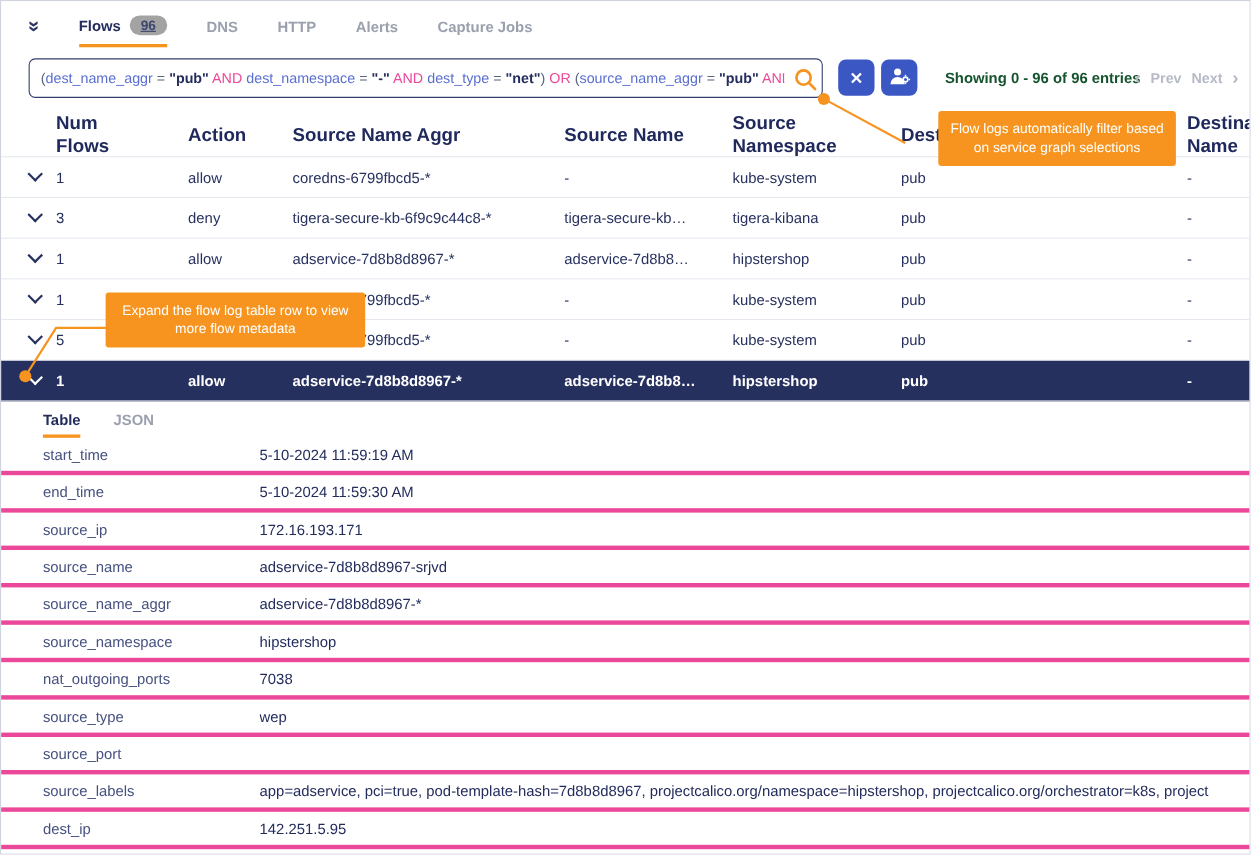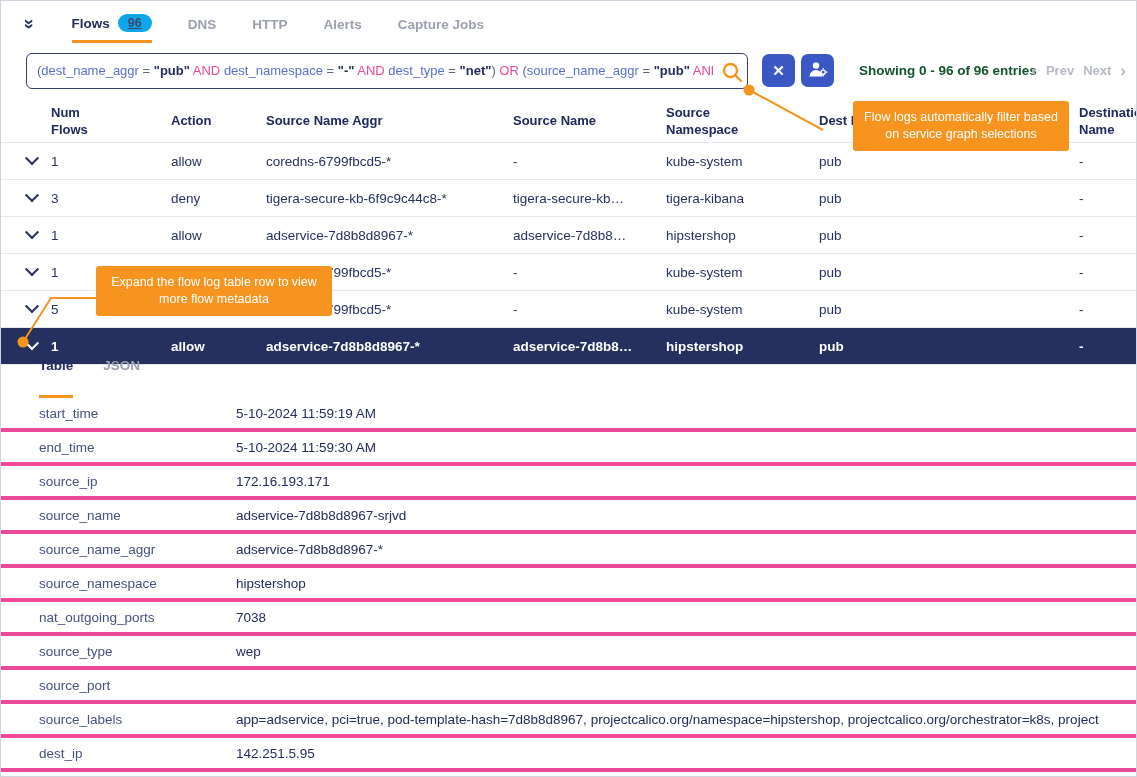--- a/index.html
+++ b/index.html
@@ -5,48 +5,48 @@
   html,body{margin:0;padding:0;background:#fff;}
   body{font-family:"Liberation Sans","DejaVu Sans",sans-serif;}
   .page{position:relative;width:1137px;height:777px;background:#fff;overflow:hidden;
         border:1px solid #cfd4de;box-sizing:border-box;color:#27315f;}
 
   
   .tabs-bar{position:absolute;top:0;left:0;right:0;height:42px;display:flex;align-items:flex-end;gap:36px;padding-left:24px;box-sizing:border-box;}
   .collapse{display:inline-block;transform:rotate(90deg);font-size:19px;font-weight:700;color:#2b3563;margin-bottom:8px;cursor:pointer;}
   .tab{padding-bottom:8px;border-bottom:3px solid transparent;font-size:13.5px;font-weight:700;color:#9aa0ad;display:flex;align-items:center;gap:8px;cursor:pointer;}
   .tab.active{border-bottom-color:#F6941F;color:#232c5c;}
-  .badge{background:#0ea5e9;border-radius:12px;padding:2px 10px;font-size:12.5px;font-weight:600;color:#3c466e;text-decoration:underline;}
+  .badge{background:#a3a3a3;border-radius:12px;padding:2px 10px;font-size:12.5px;font-weight:600;color:#3c466e;text-decoration:underline;}
 
   
   .filter-bar{position:absolute;top:50px;left:0;right:0;height:42px;}
   .search-box{position:absolute;left:25px;top:2px;width:722px;height:36px;border:1.5px solid #343f6e;border-radius:6px;box-sizing:border-box;background:#fff;overflow:hidden;}
   .query{position:absolute;left:10px;top:0;right:34px;height:33px;line-height:33px;font-size:13px;white-space:nowrap;overflow:hidden;}
   .q-paren{color:#5b657f;} .q-field{color:#5a6fd0;} .q-op{color:#5b657f;} .q-val{color:#232c5c;font-weight:700;} .q-kw{color:#ec4899;}
   .mag{position:absolute;right:4px;top:5px;width:28px;height:26px;background:#fff;display:flex;align-items:center;justify-content:flex-end;cursor:pointer;}
   .btn-blue{position:absolute;top:3px;width:33px;height:33px;border:none;border-radius:7px;background:#3a57c4;color:#fff;font-size:15px;font-weight:700;display:flex;align-items:center;justify-content:center;cursor:pointer;}
   .btn-x{left:761px;}
   .btn-gear{left:800px;}
   .showing{position:absolute;left:858px;top:12px;font-size:13.5px;font-weight:600;color:#14532d;}
   .pager{position:absolute;right:10px;top:12px;font-size:13px;font-weight:600;color:#b6bac6;display:flex;gap:9px;align-items:center;}
   .pgchev{font-size:17px;line-height:13px;}
 
   
   .grid-cols{display:grid;grid-template-columns:24px 120px 95px 247px 153px 153px 260px 1fr;align-items:center;padding-left:26px;box-sizing:border-box;}
-  .table-header{position:absolute;top:100px;left:0;right:0;height:42px;border-bottom:1px solid #e5e8ef;font-size:13px;font-weight:700;color:#20295c;overflow:hidden;}
+  .table-header{position:absolute;top:100px;left:0;right:0;height:42px;border-bottom:1px solid #e5e8ef;font-size:17px;font-weight:700;color:#20295c;overflow:hidden;}
   .th{white-space:pre-line;line-height:1.25;}
   .table-body{position:absolute;top:142px;left:0;right:0;}
   .trow{height:37px;border-bottom:1px solid #e5e8ef;font-size:13.5px;color:#27315f;cursor:pointer;}
   .trow .td{white-space:nowrap;overflow:hidden;}
   .trow.selected{background:#25305f;color:#fff;font-weight:600;}
   .chev{width:8px;height:8px;border-right:2px solid currentColor;border-bottom:2px solid currentColor;transform:rotate(45deg) translate(-2px,-2px);display:inline-block;}
 
   
   .detail-tabs{position:absolute;top:364px;left:0;right:0;height:33px;display:flex;gap:30px;padding-left:38px;align-items:flex-end;box-sizing:border-box;}
-  .dtab{font-size:13.5px;font-weight:700;color:#9aa0ad;padding-bottom:22px;border-bottom:3px solid transparent;cursor:pointer;}
+  .dtab{font-size:13.5px;font-weight:700;color:#9aa0ad;padding-bottom:6px;border-bottom:3px solid transparent;cursor:pointer;}
   .dtab.active{color:#232c5c;border-bottom-color:#F6941F;}
   .detail-body{position:absolute;top:397px;left:0;right:0;}
   .kvrow{display:grid;grid-template-columns:197px 1fr;height:34px;align-items:center;border-bottom:4px solid #ec4899;padding-left:38px;font-size:13.5px;box-sizing:border-box;}
   .kvkey{color:#46517f;}
   .kvval{color:#232c5c;white-space:nowrap;overflow:hidden;}
 
   
   .overlay{position:absolute;inset:0;pointer-events:none;z-index:5;}
   .callout{position:absolute;background:#F6941F;color:#fff;border-radius:3px;font-size:12.5px;line-height:1.35;text-align:center;padding:8px 10px;box-sizing:border-box;z-index:6;}
   .c1{left:852px;top:100px;width:216px;}

